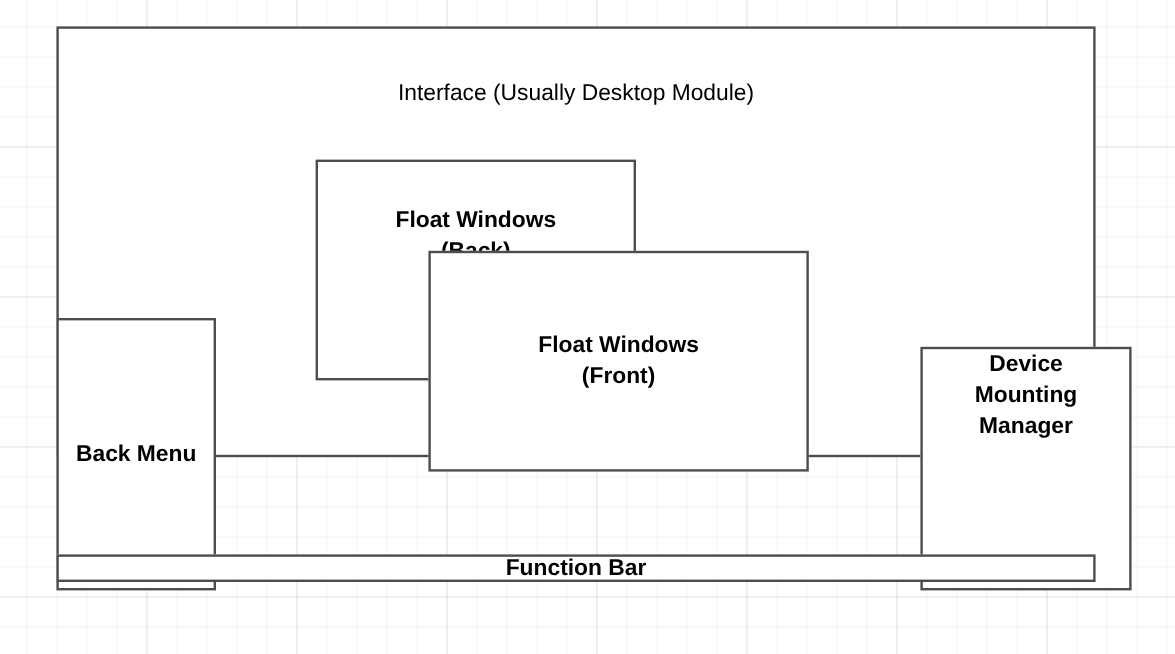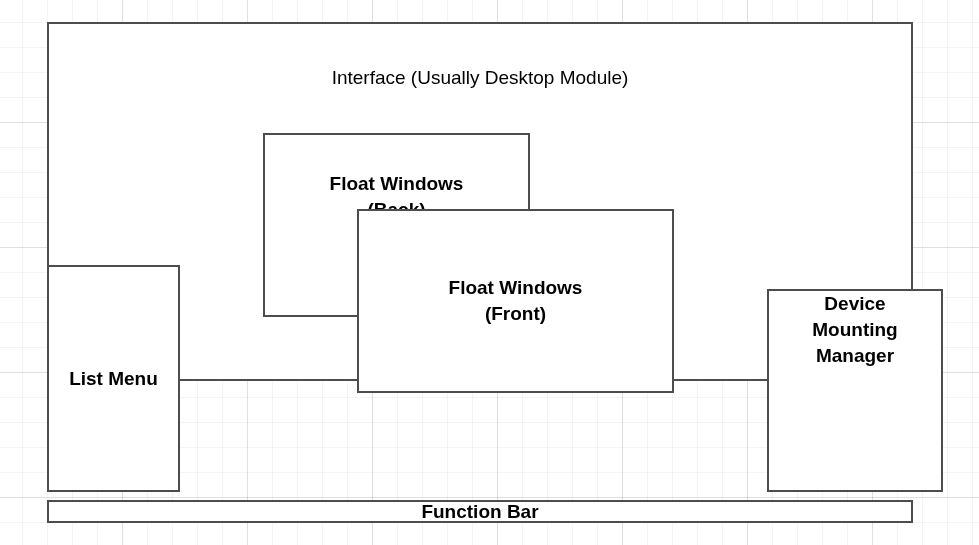--- a/index.html
+++ b/index.html
@@ -101,21 +101,21 @@
     width: 317px;
     height: 184px;
     z-index: 4;
     display: flex;
     align-items: center;
     justify-content: center;
   }
 
   #function-bar {
     left: 47px;
-    top: 500px;
+    top: 462px;
     width: 866px;
     height: 23px;
     z-index: 5;
     display: flex;
     align-items: center;
     justify-content: center;
     font-size: 19px;
     line-height: 21px;
   }
 
@@ -128,21 +128,21 @@
 </head>
 <body>
 
 <div id="canvas">
 
   <div class="node" id="interface-container">
     <span id="interface-label">Interface (Usually Desktop Module)</span>
   </div>
 
   <div class="node" id="list-menu">
-    <span class="node-label">List Menu</span>
+    <span class="node-label">Back Menu</span>
   </div>
 
   <div class="node" id="device-manager">
     <span class="node-label">Device
 Mounting
 Manager</span>
   </div>
 
   <div class="node" id="float-back">
     <span class="node-label">Float Windows

